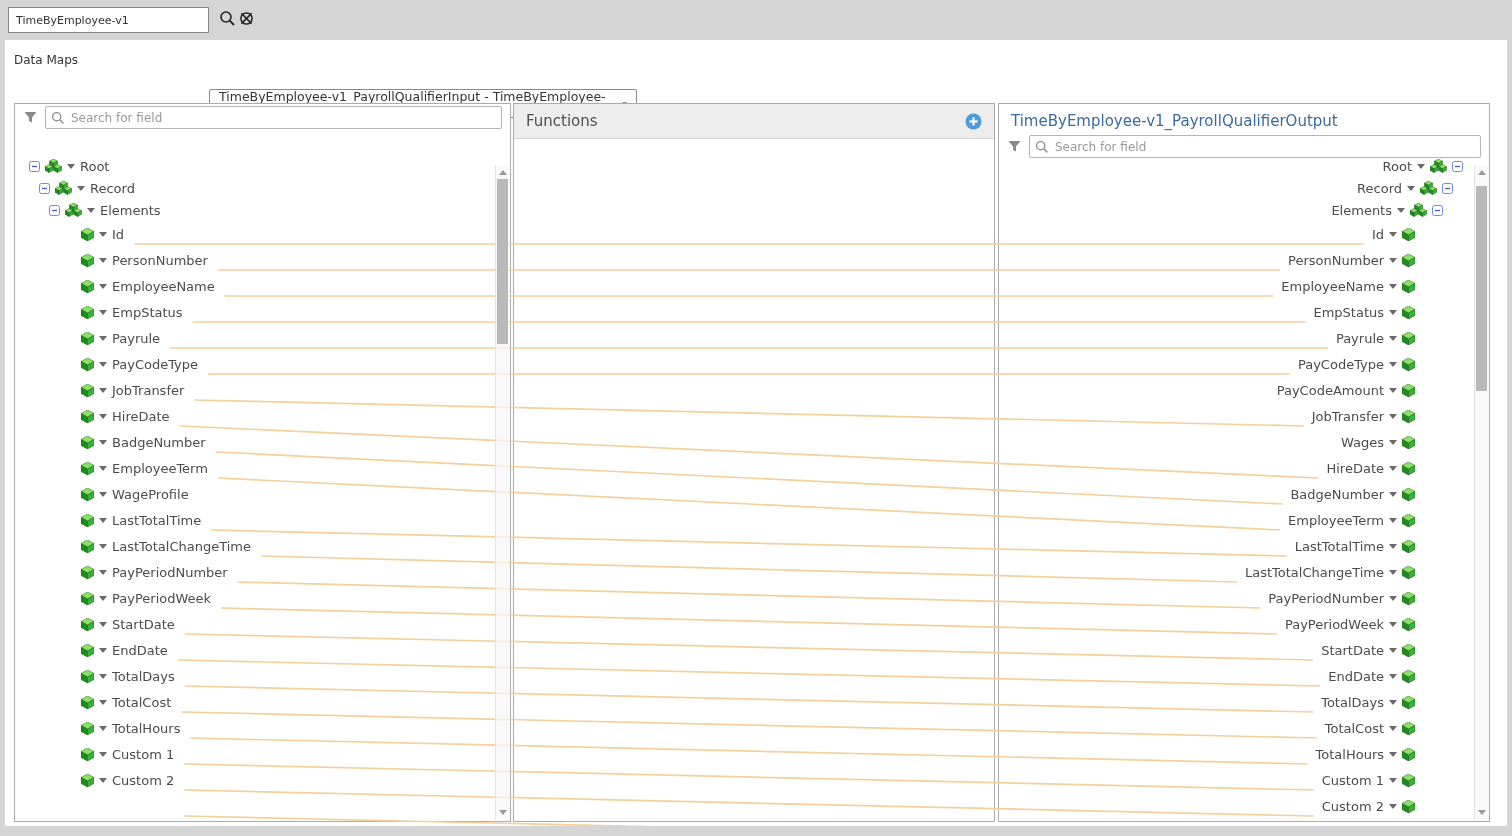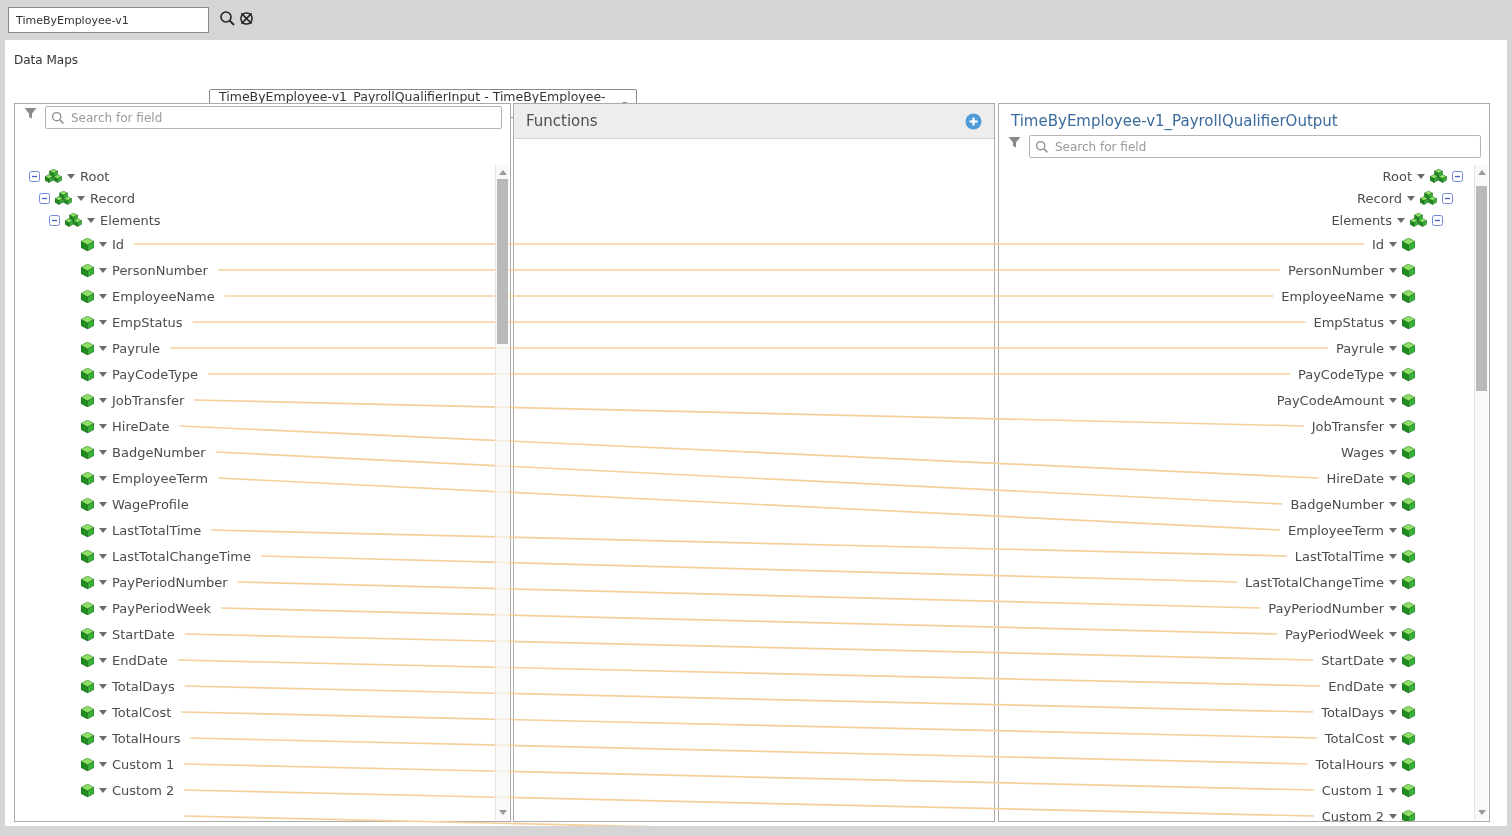--- a/index.html
+++ b/index.html
@@ -14,31 +14,31 @@
   #card{position:absolute;left:5px;top:40px;width:1502px;height:786px;background:#fff;}
   #datamaps-label{position:absolute;left:9px;top:13px;font-size:12px;font-weight:400;color:#333;}
   #datamaps-select{position:absolute;left:204px;top:8px;width:428px;height:29px;border:1px solid #8a8a8a;border-radius:2px;background:#fff;font-size:12.5px;color:#333;display:flex;align-items:center;justify-content:space-between;padding:0 9px;cursor:pointer;margin-top:41px;}
   #datamaps-caret{font-size:9px;color:#222;margin-left:8px;}
   
   .panel{position:absolute;top:63px;height:719px;background:#fff;border:1px solid #ababab;overflow:hidden;}
   #panel-input{left:9px;width:497px;}
   #panel-functions{left:508px;width:482px;}
   #panel-output{left:993px;width:492px;}
   .panel-title{font-size:15px;color:#3b6b9e;padding:8px 12px 3px;white-space:nowrap;}
-  .searchrow{display:flex;padding:2px 8px 4px 8px;gap:7px;}
+  .searchrow{display:flex;align-items:center;padding:2px 8px 4px 8px;gap:7px;}
   .search-wrap{flex:1;position:relative;}
   .search-wrap input{width:100%;height:23px;border:1px solid #b5b5b5;border-radius:2px;padding:0 6px 0 25px;font-size:12px;color:#666;outline:none;}
   .search-wrap input::placeholder{color:#9a9a9a;}
   .search-wrap .mag{position:absolute;left:6px;top:4px;}
   
   #func-header{background:#ededed;border-bottom:1px solid #d6d6d6;height:35px;display:flex;align-items:center;justify-content:space-between;padding:0 12px;gap:6px;}
   #func-title{font-size:15px;color:#4f4f4f;}
   #func-add{cursor:pointer;display:flex;}
   
-  .tree{position:absolute;left:0;right:0;top:61px;}
+  .tree{position:absolute;left:0;right:0;top:51px;}
   .trow{display:flex;align-items:center;font-size:13px;color:#4c4c4c;gap:5px;cursor:default;white-space:nowrap;}
   .trow.group{height:22px;}
   .trow.leaf{height:26px;}
   .trow.right{justify-content:flex-end;}
   .caret{width:0;height:0;border-left:4px solid transparent;border-right:4px solid transparent;border-top:5px solid #6a6a6a;flex:none;}
   .tlabel{flex:none;}
   
   .scrollbar{position:absolute;right:1px;top:61px;bottom:1px;width:14px;background:rgba(247,247,247,0.75);border-left:1px solid #e4e4e4;z-index:4;}
   .sb-thumb{position:absolute;left:1px;width:11px;background:#b9b9b9;}
   .sb-arrow{position:absolute;left:3px;width:0;height:0;border-left:4px solid transparent;border-right:4px solid transparent;cursor:pointer;}

